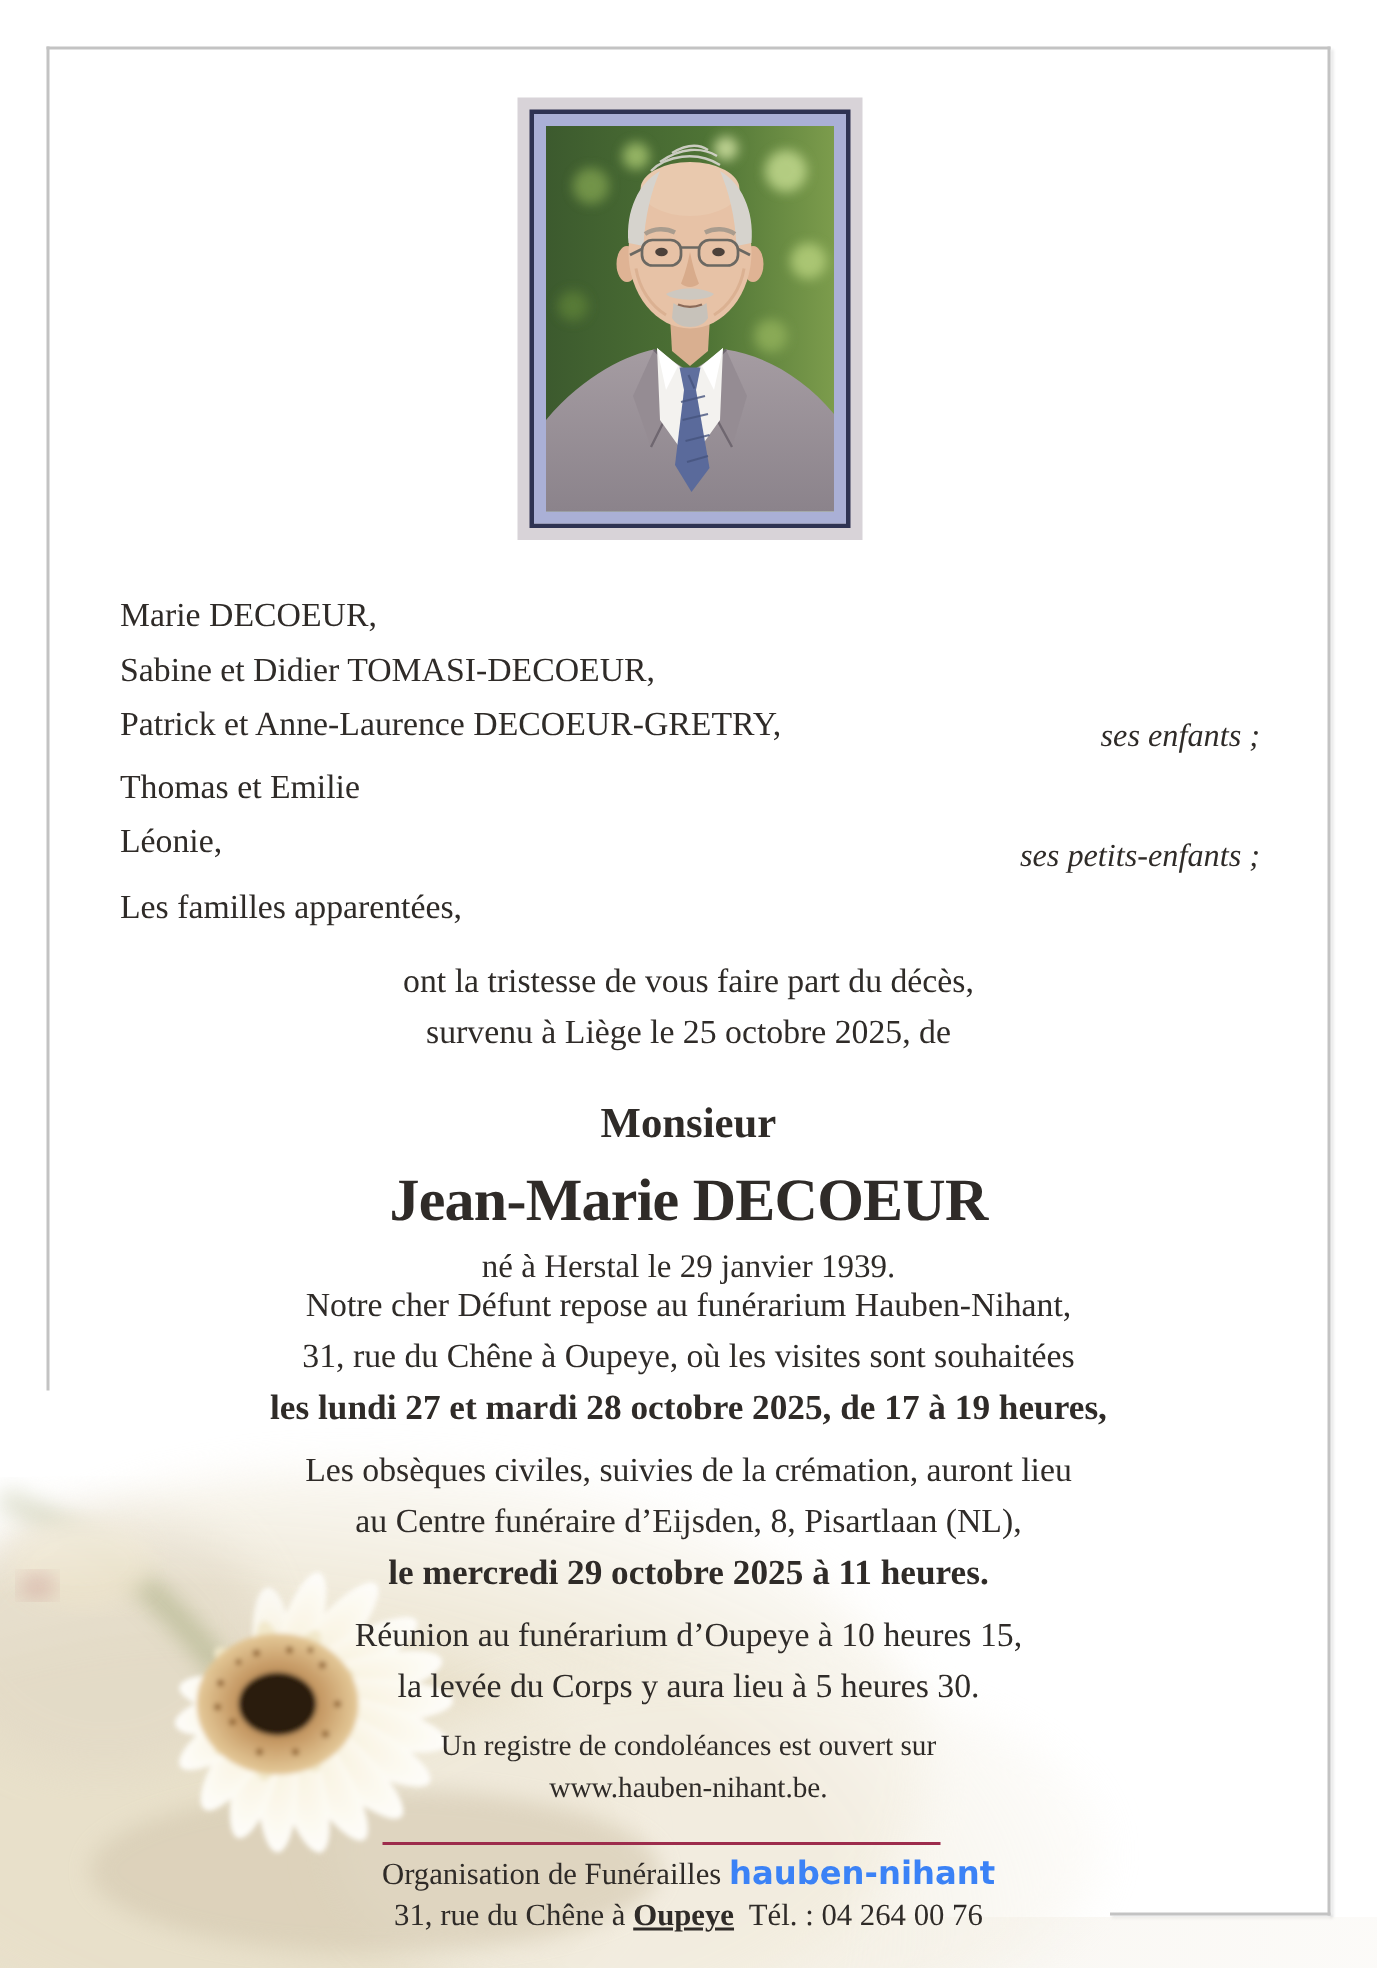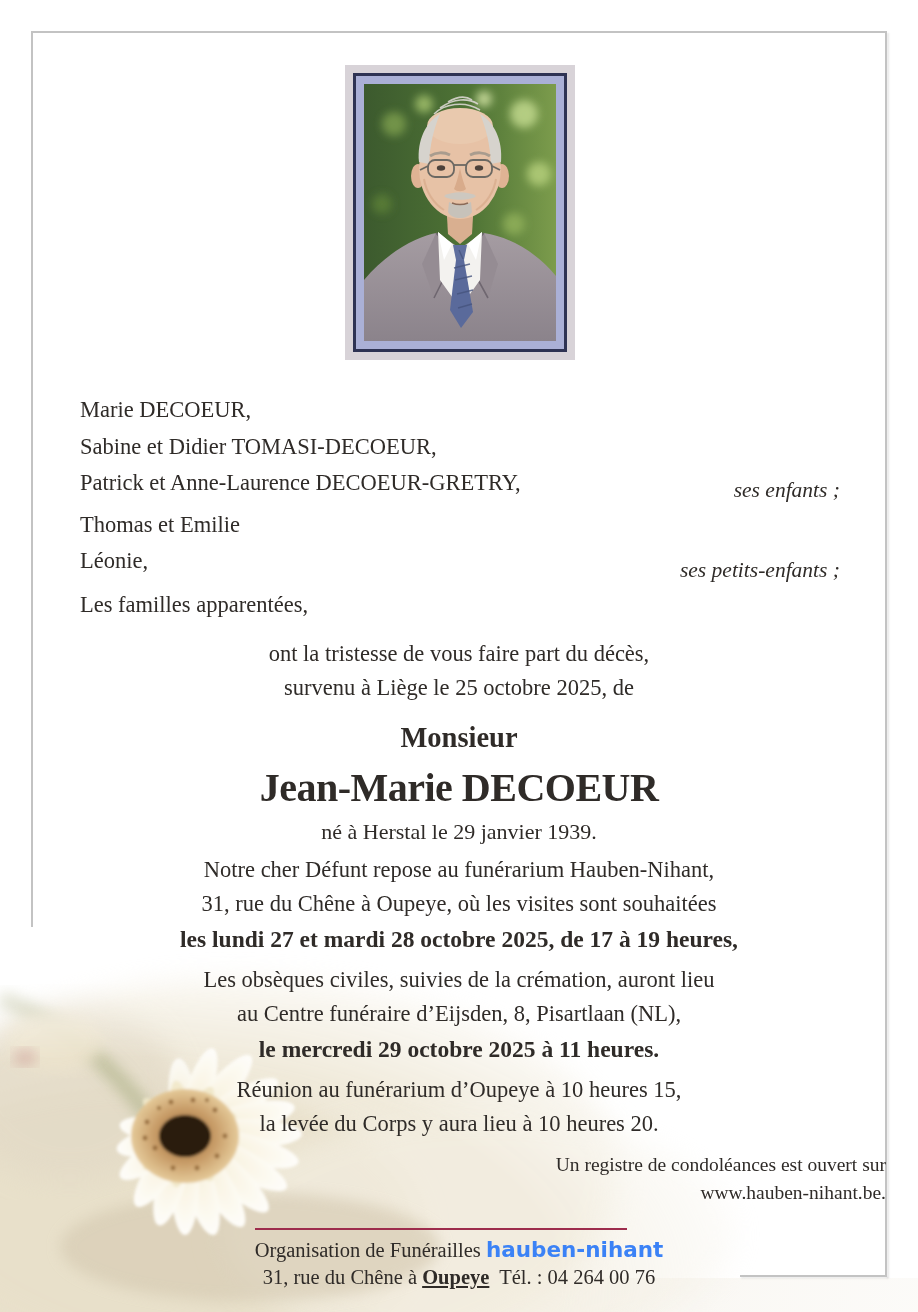--- a/index.html
+++ b/index.html
@@ -32,28 +32,28 @@
   .txt{position:absolute;z-index:5;}
   #family{left:80px;top:392px;width:620px;font-size:22.5px;line-height:36.5px;}
   .fam-line{white-space:nowrap;}
   .gap-a{margin-top:5px;} .gap-b{margin-top:7px;}
   .side-label{position:absolute;z-index:5;right:78px;font-style:italic;font-size:21.5px;white-space:nowrap;}
   #label-children{top:478px;}
   #label-grandchildren{top:558px;}
 
   #announce{left:32px;top:637px;width:854px;text-align:center;}
   .para{font-size:22.5px;line-height:33.5px;}
-  #monsieur{font-size:28.5px;font-weight:bold;margin-top:14px;line-height:40px;}
+  #monsieur{font-size:28.5px;font-weight:bold;margin-top:26px;line-height:40px;}
   #deceased-name{font-size:40px;font-weight:bold;line-height:52px;margin-top:4px;letter-spacing:-0.5px;}
   #birth-line{font-size:22px;line-height:32px;margin-top:2px;}
 
   #details{left:32px;top:853px;width:854px;text-align:center;}
   .bold-line{font-size:23.5px;font-weight:bold;line-height:36px;margin-top:1px;}
   .para2{font-size:22.5px;line-height:33.5px;margin-top:6px;}
-  #register{font-size:19.5px;line-height:27.5px;margin-top:11px;text-align:right;}
+  #register{font-size:19.5px;line-height:27.5px;margin-top:11px;}
 
   
   #footer-sep{position:absolute;z-index:5;left:255px;top:1228px;width:372px;height:2px;background:#9d2c4c;}
   #footer-org{left:32px;top:1236px;width:854px;text-align:center;font-size:20.5px;line-height:28px;white-space:nowrap;}
   #brand{font-family:"DejaVu Sans", sans-serif;font-weight:bold;font-size:21.5px;letter-spacing:0px;}
   #footer-addr{left:32px;top:1263px;width:854px;text-align:center;font-size:20.5px;line-height:28px;white-space:nowrap;}
   .b{font-weight:bold;text-decoration:underline;}
 </style>
 </head>
 <body>
@@ -268,21 +268,21 @@
   </div>
 
   <div class="txt" id="details">
     <div class="para">Notre cher Défunt repose au funérarium Hauben-Nihant,</div>
     <div class="para">31, rue du Chêne à Oupeye, où les visites sont souhaitées</div>
     <div class="bold-line">les lundi 27 et mardi 28 octobre 2025, de 17 à 19 heures,</div>
     <div class="para para2">Les obsèques civiles, suivies de la crémation, auront lieu</div>
     <div class="para">au Centre funéraire d’Eijsden, 8, Pisartlaan (NL),</div>
     <div class="bold-line">le mercredi 29 octobre 2025 à 11 heures.</div>
     <div class="para para2">Réunion au funérarium d’Oupeye à 10 heures 15,</div>
-    <div class="para">la levée du Corps y aura lieu à 10 heures 20.</div>
+    <div class="para">la levée du Corps y aura lieu à 5 heures 30.</div>
     <div id="register">
       <div>Un registre de condoléances est ouvert sur</div>
       <div>www.hauben-nihant.be.</div>
     </div>
   </div>
 
   <div id="footer-sep" style="background: rgb(157, 44, 76);"></div>
   <div class="txt" id="footer-org"><span>Organisation de Funérailles </span><span id="brand" style="color: #3b82f6;">hauben-nihant</span></div>
   <div class="txt" id="footer-addr"><span>31, rue du Chêne à </span><span class="b">Oupeye</span><span>&nbsp; Tél.&nbsp;: 04 264 00 76</span></div>
 

